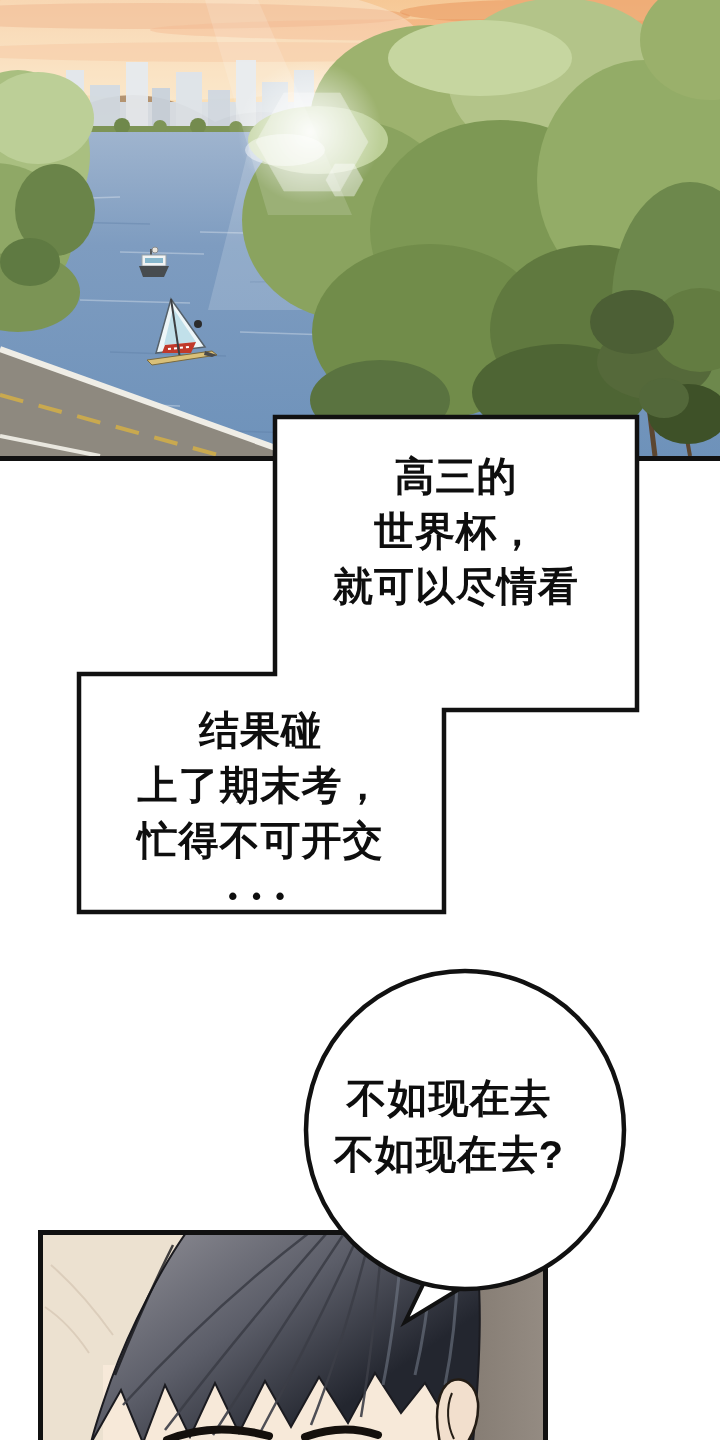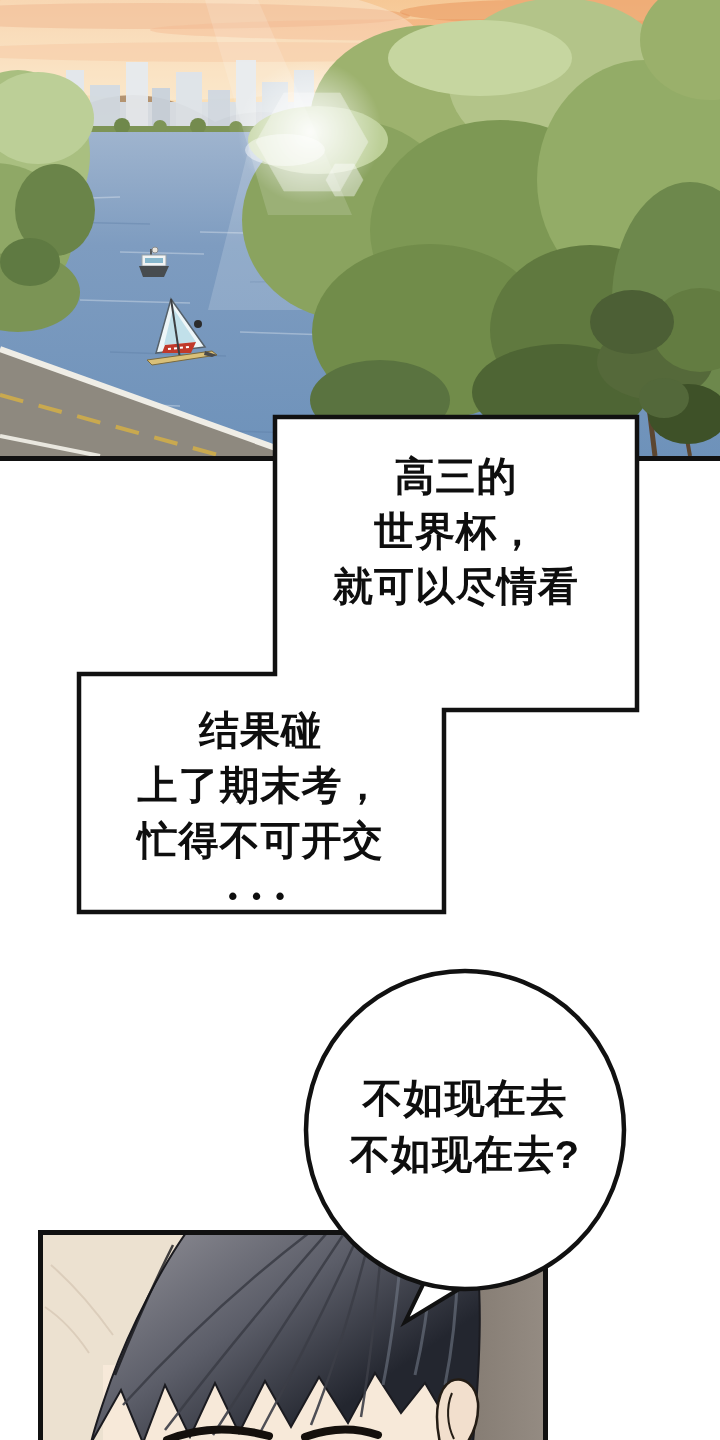--- a/index.html
+++ b/index.html
@@ -18,21 +18,21 @@
   }
   .bubble-layer{position:absolute;left:0;top:0;width:720px;height:1440px;z-index:5;pointer-events:none;}
   .bubble-text{
     position:absolute;z-index:6;text-align:center;color:#0e0e0e;
     font-weight:700;font-size:40px;line-height:55px;letter-spacing:1px;
   }
   .bubble-text .line{white-space:nowrap;}
   .bubble-text .dots{font-size:26px;letter-spacing:8px;line-height:55px;}
   .bt1{left:275px;top:452px;width:362px;}
   .bt2{left:79px;top:706px;width:363px;}
-  .bt3{left:308px;top:1074px;width:314px;line-height:56px;}
+  .bt3{left:292px;top:1074px;width:314px;line-height:56px;}
 </style>
 </head>
 <body>
 
 <div class="page">
 
   <div class="panel-top">
     <svg width="720" height="456" viewBox="0 0 720 456">
       <defs>
         <linearGradient id="skyG" x1="0" y1="0" x2="0" y2="1">

